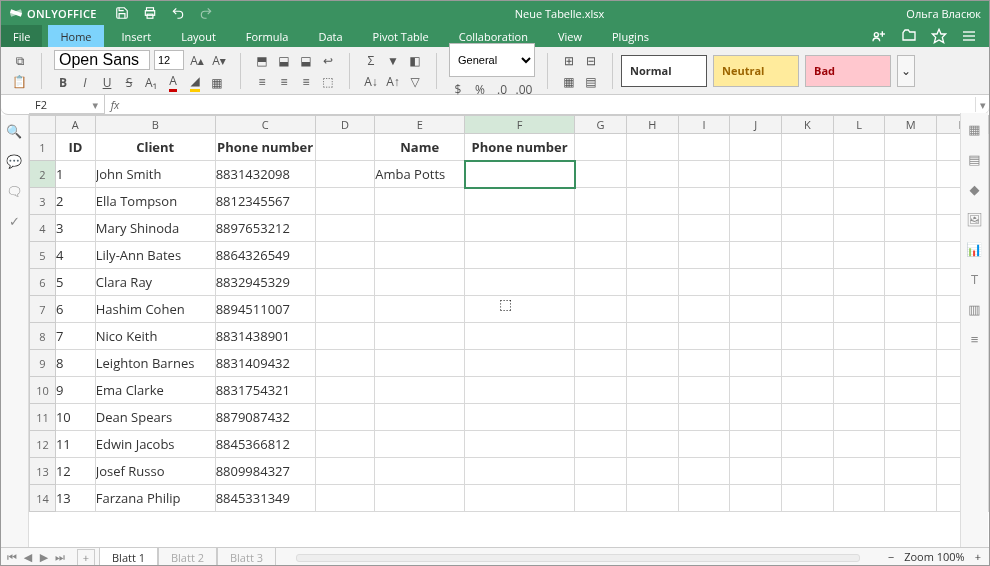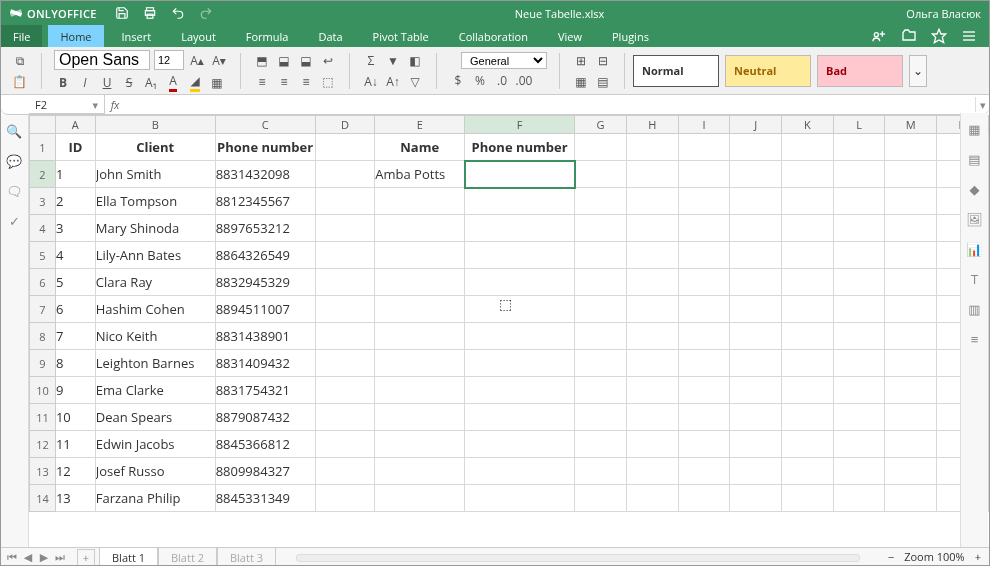--- a/index.html
+++ b/index.html
@@ -19,21 +19,21 @@
   .menubar .spacer { flex: 1; }
   .menubar .right-icons { display: flex; gap: 14px; padding: 0 12px; }
   
   .ribbon { background: #f1f1f1; border-bottom: 1px solid #ccc; height: 48px; display: flex; align-items: center; padding: 0 6px; gap: 6px; }
   .ribbon .col { display: flex; flex-direction: column; justify-content: center; gap: 3px; height: 100%; padding: 0 4px; }
   .ribbon .row { display: flex; align-items: center; gap: 4px; }
   .ribbon .sep { width: 1px; background: #ccc; height: 36px; margin: 0 2px; }
   .rb-btn { width: 18px; height: 18px; display:inline-flex; align-items:center; justify-content:center; color:#555; font-size:12px; cursor:pointer; }
   .font-name { width: 96px; height: 20px; border:1px solid #bbb; background:#fff; font-size:16px; padding: 1px 4px; }
   .font-size { width: 30px; height: 20px; border:1px solid #bbb; background:#fff; font-size:11px; padding:1px 3px; }
-  .num-format { width: 86px; height: 17px; border:1px solid #bbb; background:#fff; font-size:11px; padding:1px 4px;margin-left:12px; }
+  .num-format { width: 86px; height: 34px; border:1px solid #bbb; background:#fff; font-size:11px; padding:1px 4px; }
   .cellstyle { border:1px solid #bbb; width: 86px; height:32px; display:flex; align-items:center; padding: 0 8px; font-size:11px;font-weight:bold; }
   .cellstyle.normal { background:#fff; border:1px solid #555; }
   .cellstyle.neutral { background:#ffeb9c; color:#9c6500; }
   .cellstyle.bad { background:#ffc7ce; color:#9c0006;text-align:center; }
   .more-btn { width:18px; height:32px; border:1px solid #bbb; background:#f7f7f7; display:flex; align-items:center; justify-content:center; }
   
   .formula-bar { height: 20px; border-bottom:1px solid #ccc; display:flex; align-items:center; font-size:11px;border-radius:7px; }
   .namebox { width: 76px; border:1px solid #ccc; border-top:none; border-left:none; height:100%; padding: 0 6px; display:flex; align-items:center; justify-content:space-between; margin-left:28px; }
   .fx { width: 20px; text-align:center; font-style:italic; color:#666; }
   .formula-input { flex:1; height:100%; border:none; padding:0 4px; font-size:11px; outline:none; }

